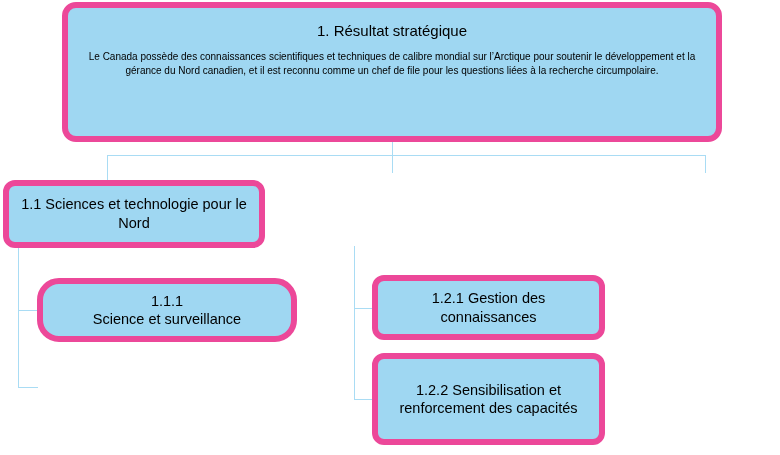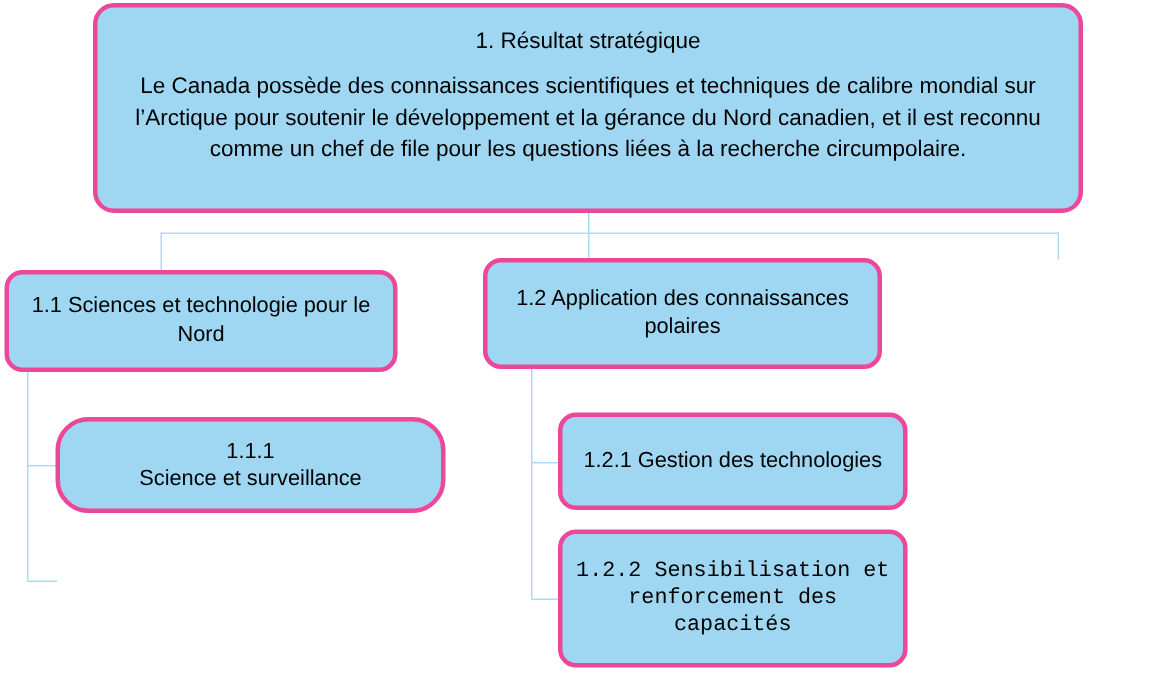--- a/index.html
+++ b/index.html
@@ -17,21 +17,21 @@
     height: 455px;
     background: #ffffff;
     overflow: hidden;
   }
 
   
   .node {
     position: absolute;
     box-sizing: border-box;
     background: #9FD7F2;
-    border: 3px solid #ec4899;
+    border: 6px solid #ec4899;
     border-radius: 12px;
     display: flex;
     flex-direction: column;
     align-items: center;
     justify-content: center;
     text-align: center;
     color: #000000;
     line-height: 1.25;
     z-index: 3;
   }
@@ -54,21 +54,21 @@
     border-radius: 14px;
     padding: 8px 10px 10px 10px;
     justify-content: flex-start;
   }
   #node-root .title {
     font-size: 15px;
     margin-top: 6px;
     margin-bottom: 9px;
   }
   #node-root .body {
-    font-size: 15px;
+    font-size: 10px;
     line-height: 1.42;
     padding: 0 6px;
   }
 
   
   #node-l1 {
     left: 3px;
     top: 180px;
     width: 262px;
     height: 68px;
@@ -118,21 +118,20 @@
     width: 233px;
     height: 65px;
     padding: 2px 8px;
   }
   #node-l2c2 {
     left: 372px;
     top: 353px;
     width: 233px;
     height: 92px;
     padding: 2px 8px;
-    font-family: Liberation Mono, monospace;
   }
 
   
   .conn {
     position: absolute;
     background: #A9DCF4;
     z-index: 1;
   }
   .conn.v { width: 1px; }
   .conn.h { height: 1px; }
@@ -158,31 +157,28 @@
 
   <div class="node" id="node-root">
     <div class="title">1. Résultat stratégique</div>
     <div class="body">Le Canada possède des connaissances scientifiques et techniques de calibre mondial sur l’Arctique pour soutenir le développement et la gérance du Nord canadien, et il est reconnu comme un chef de file pour les questions liées à la recherche circumpolaire.</div>
   </div>
 
   <div class="node" id="node-l1">
     <div class="title">1.1 Sciences et technologie pour le Nord</div>
   </div>
 
-  <div class="node" id="node-l2">
-    <div class="title">1.2 Application des connaissances polaires</div>
-  </div>
 
 
   <div class="node" id="node-l1c1">
     <div class="title">1.1.1<br>Science et surveillance</div>
   </div>
 
 
   <div class="node" id="node-l2c1">
-    <div class="title">1.2.1 Gestion des technologies</div>
+    <div class="title">1.2.1 Gestion des connaissances</div>
   </div>
 
   <div class="node" id="node-l2c2">
     <div class="title">1.2.2 Sensibilisation et renforcement des capacités</div>
   </div>
 
 </div>
 
 </body></html>

